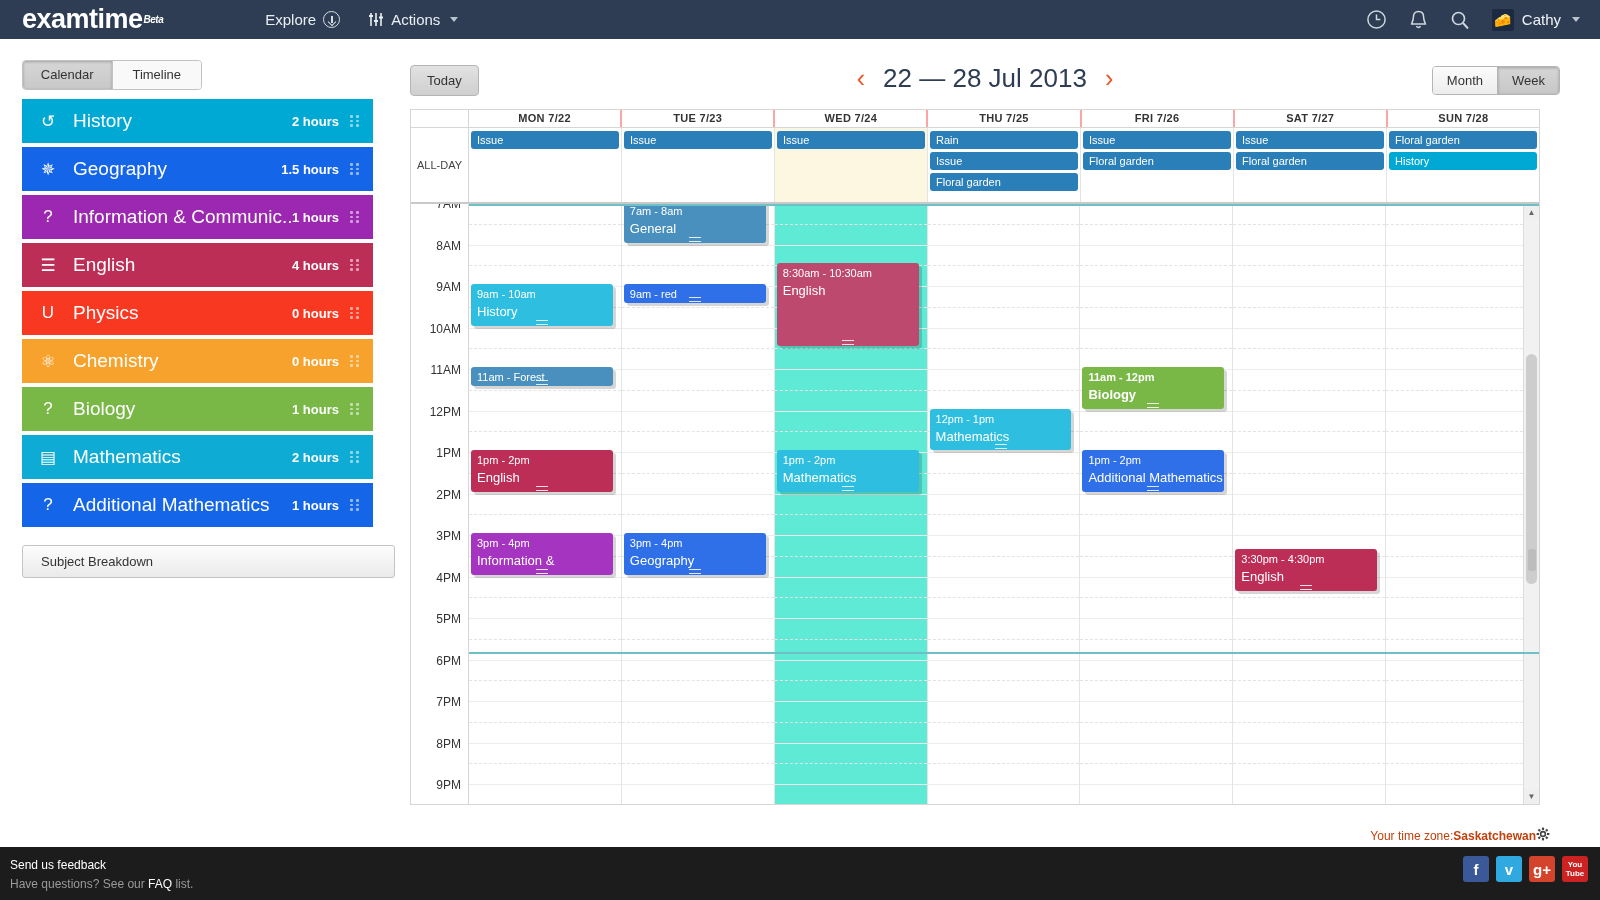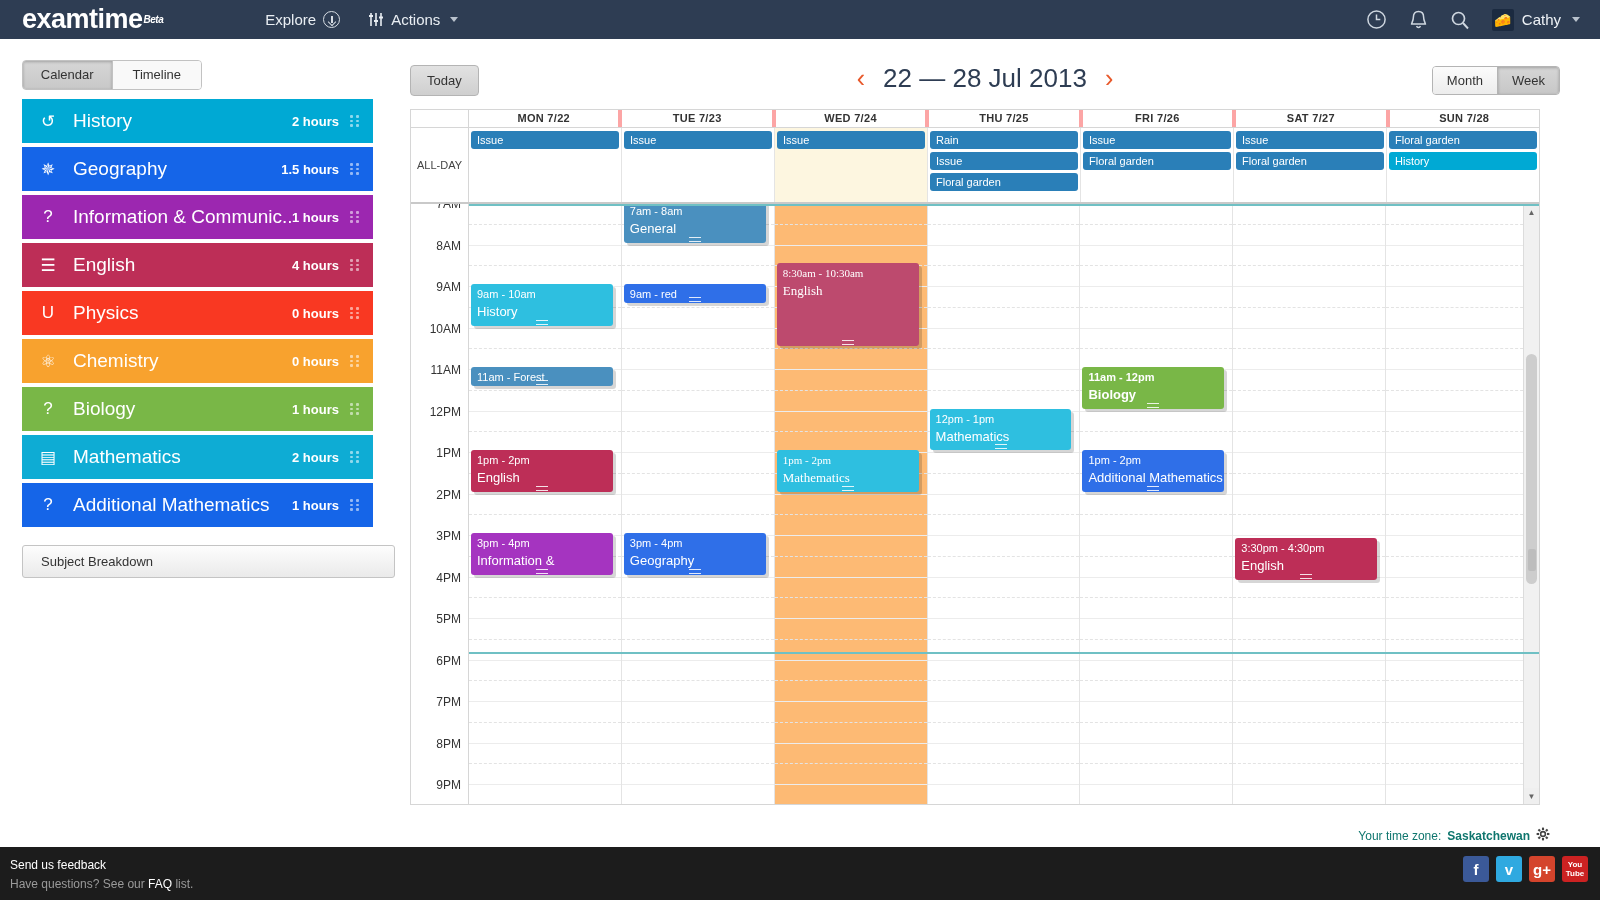--- a/index.html
+++ b/index.html
@@ -137,21 +137,21 @@
   }
   .mw-btn + .mw-btn { border-left: 1px solid #b4b4b4; }
 
   .grid-box { border: 1px solid #d6d6d6; background: #fff; width: 1130px; }
 
   .head-row { display: flex; border-bottom: 1px solid #d6d6d6; height: 18px; }
   .gutter { width: 58px; flex: none; border-right: 1px solid #d6d6d6; }
   .daycol-head {
     flex: 1; text-align: center; font-size: 11px; font-weight: bold;
     color: #333; letter-spacing: .3px; line-height: 17px;
-    border-right: 4px solid #fca5a5;
+    border-right: 2px solid #fca5a5;
   }
   .daycol-head:last-child { border-right: none; }
 
   .allday-row { display: flex; border-bottom: 2px solid #c9c9c9; min-height: 76px; }
   .allday-label {
     width: 58px; flex: none; border-right: 1px solid #d6d6d6;
     font-size: 11px; color: #444; display: flex; align-items: center;
     justify-content: center;
   }
   .allday-cell {
@@ -169,21 +169,21 @@
   }
   .time-gutter { width: 58px; flex: none; border-right: 1px solid #d6d6d6; }
   .hr-label {
     height: 41.5px; font-size: 12px; color: #333; text-align: right;
     padding-right: 7px; position: relative; top: -7px;
   }
   .daycol {
     flex: 1; border-right: 1px solid #e4e4e4; position: relative;
   }
   .daycol:last-child { border-right: none; }
-  .daycol.today { background: #fdba74; font-family: Liberation Serif, serif; }
+  .daycol.today { background: #5eead4; }
   .hr-line { height: 41.5px; border-bottom: 1px solid #ececec; }
   .hr-line.half { border-bottom: 1px dashed #e3e3e3; }
   .nowline {
     position: absolute; left: 0; right: 0; height: 2px;
     background: #6fc0c4; z-index: 5;
   }
 
   .ev {
     position: absolute; left: 2px; right: 8px; border-radius: 3px;
     color: #fff; padding: 4px 6px; font-size: 11px; cursor: pointer;
@@ -208,22 +208,22 @@
   .sb-thumb {
     position: absolute; left: 2px; right: 2px; top: 150px; height: 230px;
     background: #cdcdcd; border-radius: 6px; cursor: pointer;
   }
   .sb-grip {
     position: absolute; left: 4px; top: 345px; width: 8px; height: 22px;
     background: #bdbdbd; border-radius: 2px;
   }
 
   .tz-row {
-    position: absolute; right: 10px; top: 772px; font-size: 12px; color: #0f766e;
-    display: flex; align-items: center; gap: 6px;
+    position: absolute; right: 10px; top: 772px; font-size: 12px; color: #c2410c;
+    display: flex; align-items: center; 
   }
   .tz-strong { font-weight: bold; }
 
   
   .footer {
     position: absolute; left: 0; bottom: 0; width: 1600px; height: 53px;
     background: #1c1c1c; color: #fff; font-size: 12px;
   }
   .f-left { position: absolute; left: 10px; top: 9px; line-height: 19px; }
   .f-left a, .f-center a { color: #fff; text-decoration: none; cursor: pointer; }
@@ -697,21 +697,21 @@
             <div class="hr-line" style="height: 20.75px;"></div>
             <div class="hr-line half" style="height: 20.75px;"></div>
             <div class="hr-line" style="height: 20.75px;"></div>
             <div class="hr-line half" style="height: 20.75px;"></div>
             <div class="hr-line" style="height: 20.75px;"></div>
             <div class="hr-line half" style="height: 20.75px;"></div>
             <div class="hr-line" style="height: 20.75px;"></div>
             <div class="hr-line half" style="height: 20.75px;"></div>
             <div class="hr-line" style="height: 20.75px;"></div>
             <div class="hr-line half" style="height: 20.75px;"></div>
-            <div class="ev" style="background: rgb(189, 46, 87); top: 334px; height: 41.5px;"><span class="ev-time">3:30pm - 4:30pm</span><div class="ev-title">English</div><div class="ev-resize"></div></div>
+            <div class="ev" style="background: rgb(189, 46, 87); top: 345px; height: 41.5px;"><span class="ev-time">3:30pm - 4:30pm</span><div class="ev-title">English</div><div class="ev-resize"></div></div>
           </div>
           <div class="daycol">
             <div class="hr-line half" style="height: 20.75px;"></div>
             <div class="hr-line" style="height: 20.75px;"></div>
             <div class="hr-line half" style="height: 20.75px;"></div>
             <div class="hr-line" style="height: 20.75px;"></div>
             <div class="hr-line half" style="height: 20.75px;"></div>
             <div class="hr-line" style="height: 20.75px;"></div>
             <div class="hr-line half" style="height: 20.75px;"></div>
             <div class="hr-line" style="height: 20.75px;"></div>

